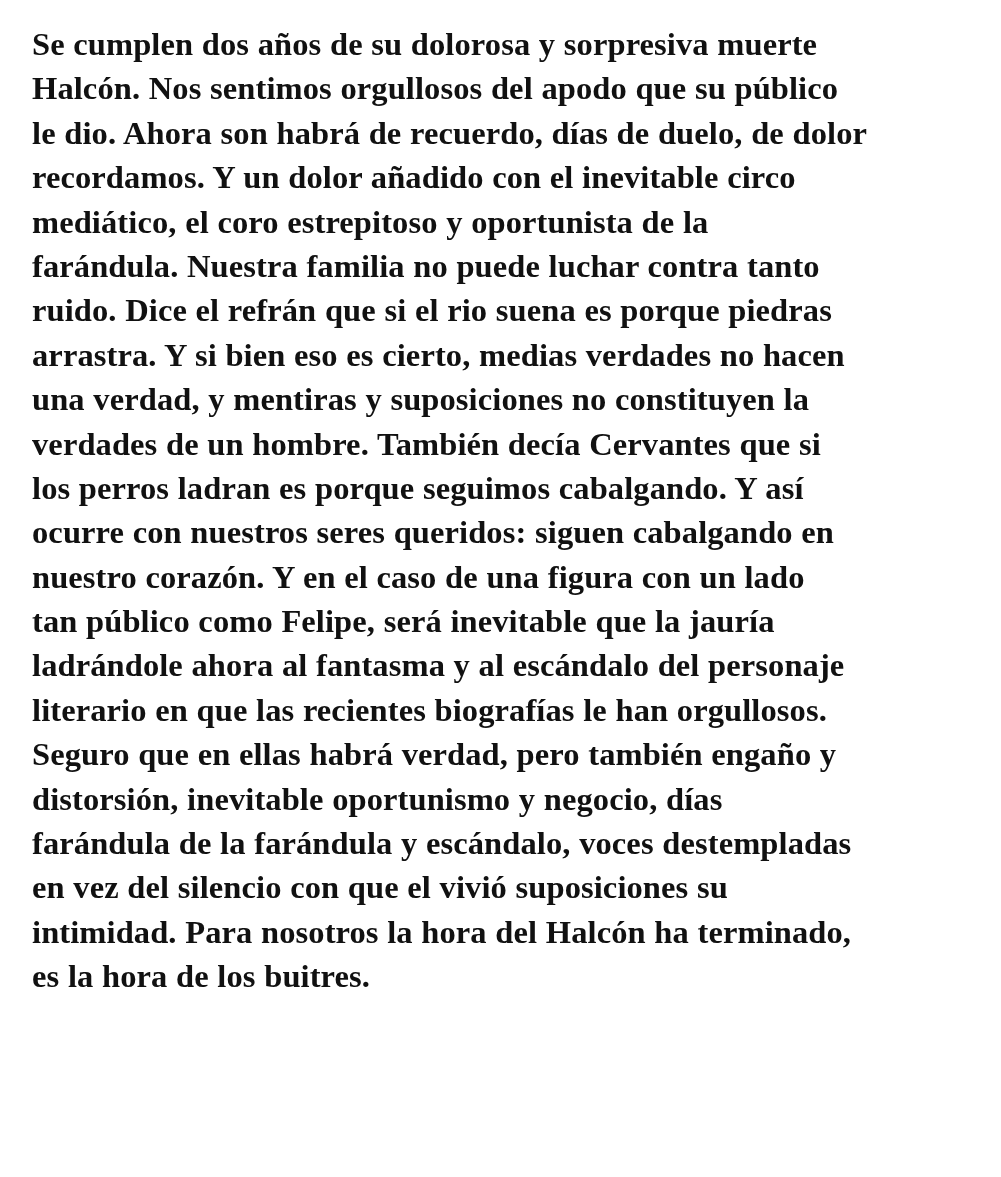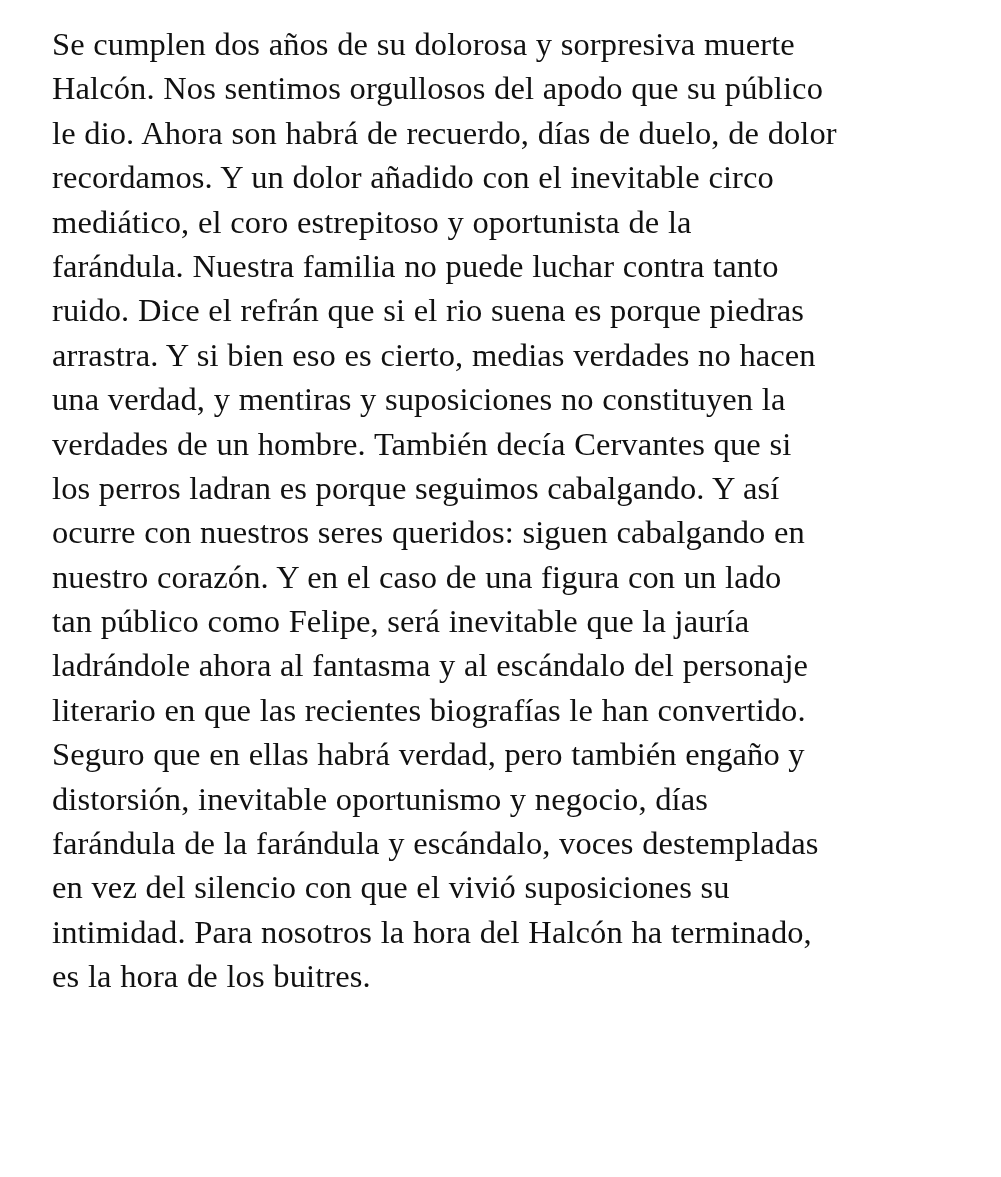--- a/index.html
+++ b/index.html
@@ -13,21 +13,22 @@
     background: #ffffff;
     font-family: "Liberation Serif", "DejaVu Serif", serif;
     overflow: hidden;
   }
   .page {
     position: relative;
     width: 1001px;
     height: 1177px;
     background: #ffffff;
     box-sizing: border-box;
-    padding: 22px 30px 0 52px;
+    padding: 22px 30px 0 32px;
+    font-weight: bold;
   }
   .statement-body {
     color: #111111;
     font-size: 32.5px;
     line-height: 44.4px;
     text-align: left;
     letter-spacing: 0.1px;
     word-spacing: 0.4px;
     -webkit-font-smoothing: antialiased;
   }
@@ -50,21 +51,21 @@
       <span class="statement-line">farándula. Nuestra familia no puede luchar contra tanto</span>
       <span class="statement-line">ruido. Dice el refrán que si el rio suena es porque piedras</span>
       <span class="statement-line">arrastra. Y si bien eso es cierto, medias verdades no hacen</span>
       <span class="statement-line">una verdad, y mentiras y suposiciones no constituyen la</span>
       <span class="statement-line">verdades de un hombre. También decía Cervantes que si</span>
       <span class="statement-line">los perros ladran es porque seguimos cabalgando. Y así</span>
       <span class="statement-line">ocurre con nuestros seres queridos: siguen cabalgando en</span>
       <span class="statement-line">nuestro corazón. Y en el caso de una figura con un lado</span>
       <span class="statement-line">tan público como Felipe, será inevitable que la jauría</span>
       <span class="statement-line">ladrándole ahora al fantasma y al escándalo del personaje</span>
-      <span class="statement-line">literario en que las recientes biografías le han convertido.</span>
+      <span class="statement-line">literario en que las recientes biografías le han orgullosos.</span>
       <span class="statement-line">Seguro que en ellas habrá verdad, pero también engaño y</span>
       <span class="statement-line">distorsión, inevitable oportunismo y negocio, días</span>
       <span class="statement-line">farándula de la farándula y escándalo, voces destempladas</span>
       <span class="statement-line">en vez del silencio con que el vivió suposiciones su</span>
       <span class="statement-line">intimidad. Para nosotros la hora del Halcón ha terminado,</span>
       <span class="statement-line">es la hora de los buitres.</span>
     </div>
 </div>
 
 </body></html>

